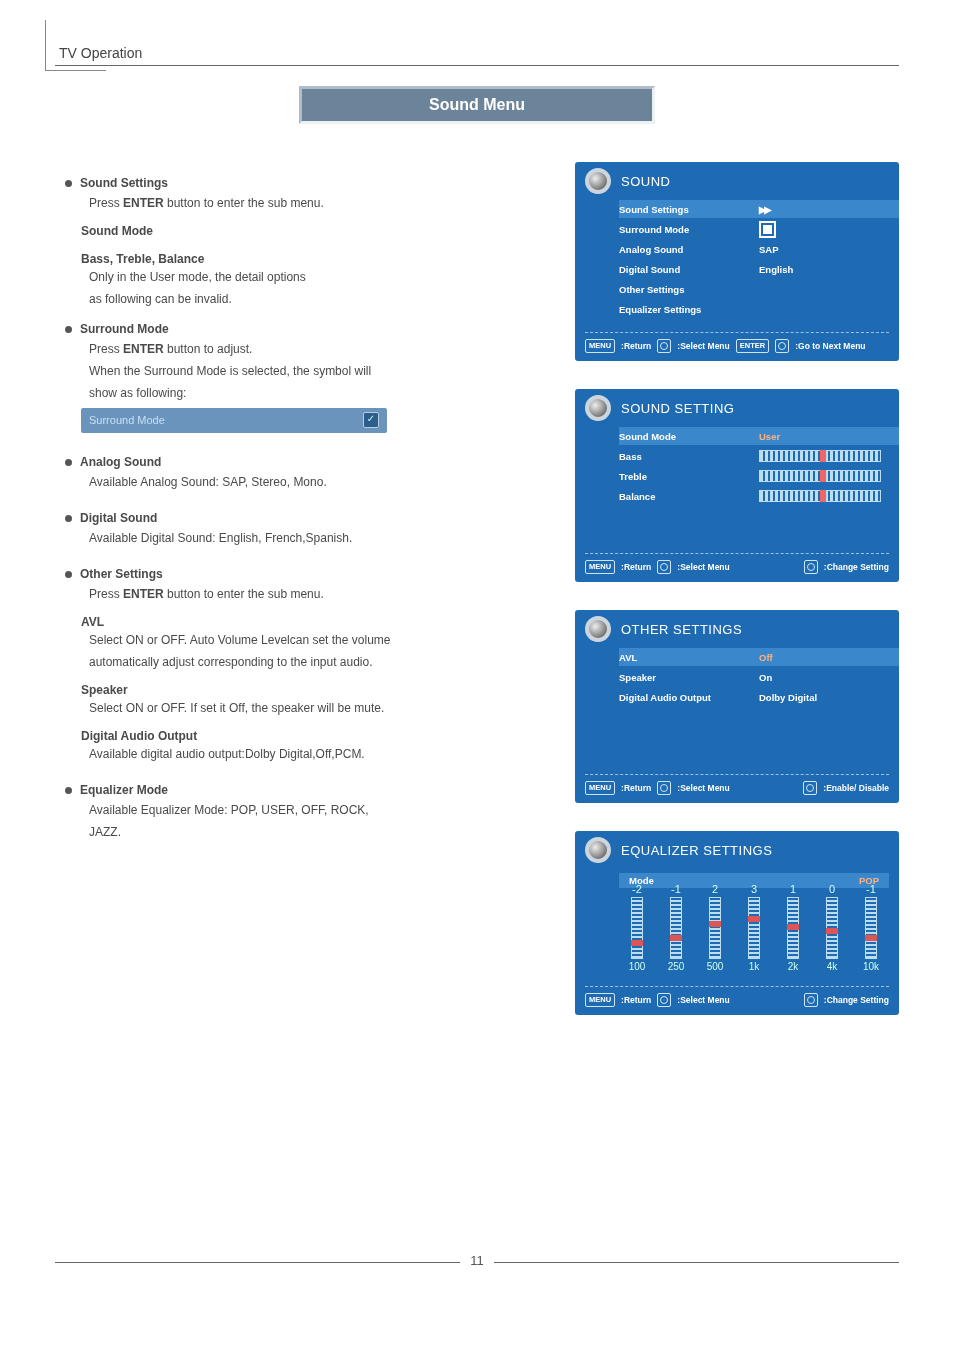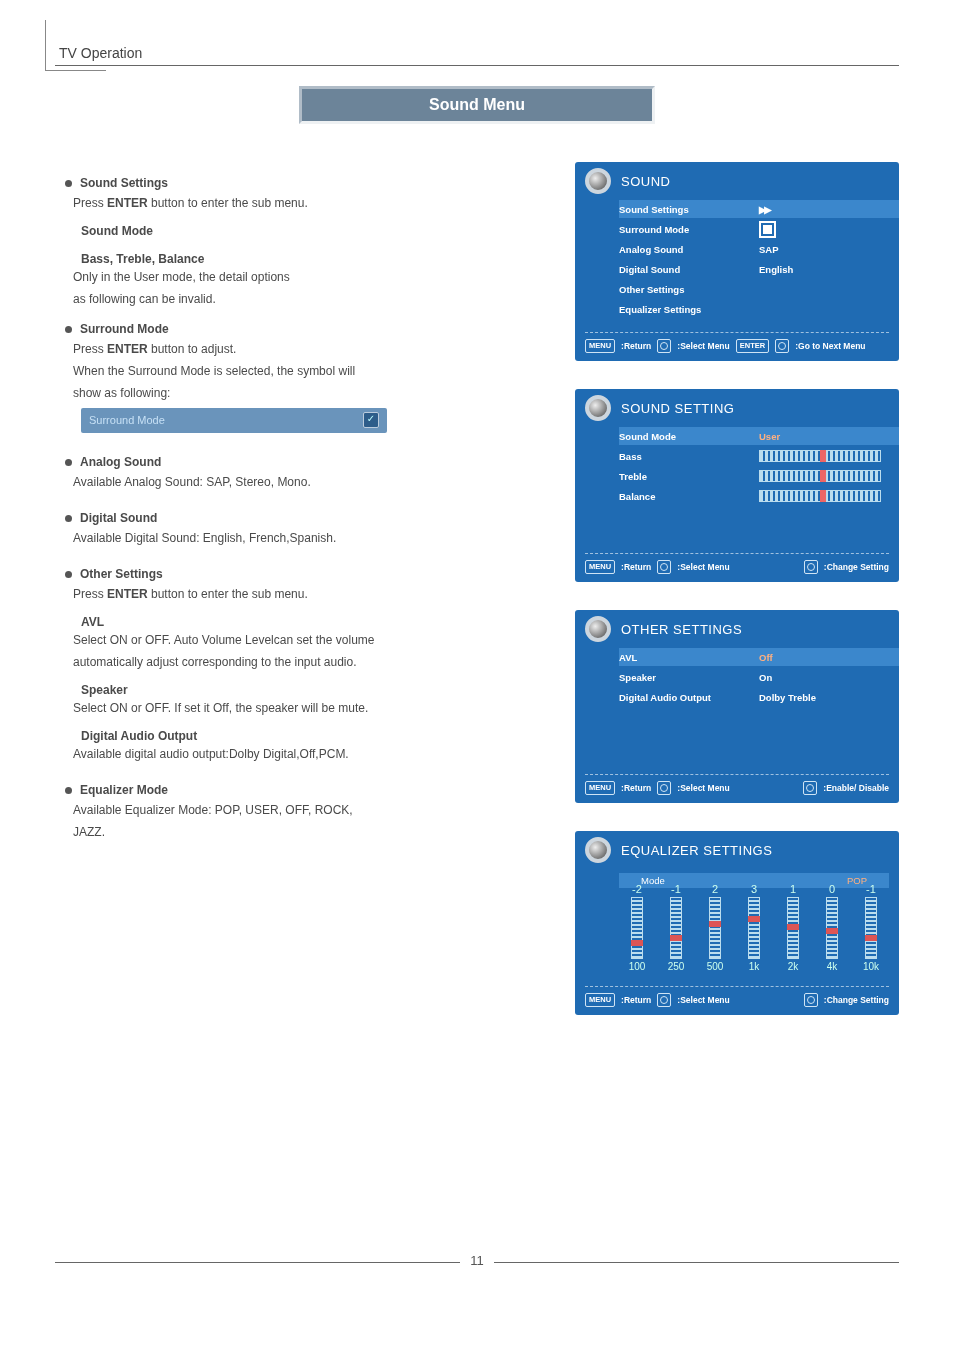--- a/index.html
+++ b/index.html
@@ -5,21 +5,21 @@
 body{margin:0;font-family:Arial,Helvetica,sans-serif;font-size:11px;color:#333;background:#fff}
 .page{width:954px;height:1350px;position:relative;box-sizing:border-box;padding:45px 55px}
 .crop-tl{position:absolute;left:45px;top:20px;width:60px;height:50px;border-left:1px solid #888;border-bottom:1px solid #888}
 .sect-title{font-size:14px;color:#444;margin-left:4px}
 .hr{border:0;border-top:1px solid #666;margin:4px 0 20px 0}
 .banner{width:350px;background:#6c8499;color:#fff;font-size:16px;font-weight:bold;text-align:center;padding:7px 0;border-top:3px solid #b0bcc7;border-left:3px solid #b0bcc7;border-right:3px solid #eef1f3;border-bottom:3px solid #eef1f3;margin:0 auto 38px auto}
 .cols{display:flex;gap:20px}
 .left{flex:1;color:#4a4a4a;font-size:12px;line-height:1.5}
 .left .bold{font-weight:bold}
 .left .item{margin:12px 0 2px 10px}
-.left .sub{margin-left:18px;margin-bottom:4px}
+.left .sub{margin-left:34px;margin-bottom:4px}
 .left .subhead{font-weight:bold;margin-left:26px;margin-top:10px}
 .bul{display:inline-block;width:7px;height:7px;background:#555;border-radius:50%;margin-right:8px;vertical-align:middle}
 .surround-bar{width:290px;background:#6a94bb;color:#c6e0f5;font-size:11px;padding:4px 8px;margin-left:26px;border-radius:2px;display:flex;justify-content:space-between;align-items:center;margin-top:6px}
 .chk{width:14px;height:14px;border:1px solid #bcd;background:#2d5d8a;color:#bff;font-size:10px;text-align:center;line-height:12px;border-radius:2px}
 .right{width:324px;display:flex;flex-direction:column;gap:28px}
 .panel{background:#1f6bb3;border-radius:3px;color:#fff;font-size:10px;overflow:hidden}
 .p-head{display:flex;align-items:center;gap:10px;padding:6px 10px;font-size:13px;font-weight:normal;letter-spacing:.5px}
 .orb{width:18px;height:18px;border-radius:50%;background:radial-gradient(circle at 35% 35%,#eee 0%,#888 60%,#444 100%);border:4px solid #cdd6de}
 .p-rows{padding:0 0 6px 44px}
 .p-row{display:flex;align-items:center;height:18px;margin-bottom:2px}
@@ -30,21 +30,21 @@
 .slider .knob{position:absolute;top:-1px;left:50%;width:6px;height:12px;background:#e66}
 .dashed{border-top:1px dashed #9fc1e0;margin:6px 10px 2px 10px}
 .hints{display:flex;gap:6px;align-items:center;padding:4px 10px 8px 10px;font-size:8.5px;font-weight:bold;color:#fff;flex-wrap:nowrap}
 .keybox{border:1px solid #cfe4f5;border-radius:2px;padding:0 3px;font-size:7.5px;line-height:12px}
 .keycirc{display:inline-block;width:12px;height:12px;border:1px solid #cfe4f5;border-radius:2px;position:relative}
 .keycirc::before{content:"";position:absolute;inset:2px;border:1px solid #cfe4f5;border-radius:50%}
 .sqicon{width:13px;height:13px;border:2px solid #fff;position:relative;display:inline-block}
 .sqicon::before{content:"";position:absolute;inset:2px;background:#fff}
 .dblarrow{font-weight:bold;letter-spacing:-2px}
 .eq-body{padding:4px 10px 8px 44px}
-.eq-moderow{display:flex;justify-content:space-between;align-items:center;background:#3b87cc;padding:2px 22px;font-size:9.5px;font-weight:normal;margin-bottom:4px}
+.eq-moderow{display:flex;justify-content:space-between;align-items:center;background:#3b87cc;padding:2px 10px;font-size:9.5px;font-weight:bold;margin-bottom:4px}
 .eq-bars{display:flex;justify-content:space-between;align-items:flex-end;height:80px;padding:0 4px}
 .eq-col{display:flex;flex-direction:column;align-items:center;width:28px}
 .eq-topnum{color:#cfe;font-size:11px;margin-bottom:2px}
 .eq-track{width:10px;height:60px;background:repeating-linear-gradient(0deg,#bde 0 2px,#1f6bb3 2px 4px);border:1px solid #bde;position:relative}
 .eq-knob{position:absolute;width:12px;height:6px;left:-1px;background:#d55}
 .eq-botnum{color:#cfe;font-size:10px;margin-top:2px}
 .footer-line{position:absolute;left:55px;right:55px;bottom:72px;border-top:1px solid #666;text-align:center}
 .page-num{display:inline-block;background:#fff;position:relative;top:-10px;padding:0 10px;font-size:13px;color:#555}
 </style>
 </head>
@@ -194,21 +194,21 @@
             <div class="p-row sel">
               <span class="lab">AVL</span>
               <span class="val" style="color:#ffb080">Off</span>
             </div>
             <div class="p-row">
               <span class="lab">Speaker</span>
               <span class="val" style="color:#fff">On</span>
             </div>
             <div class="p-row">
               <span class="lab">Digital Audio Output</span>
-              <span class="val" style="color:#fff">Dolby Treble</span>
+              <span class="val" style="color:#fff">Dolby Digital</span>
             </div>
           </div>
         <div class="dashed"></div>
         <div class="hints">
           <span class="keybox">MENU</span>
           <span>:Return</span>
           <span class="keycirc"></span>
           <span>:Select Menu</span>
           <span style="flex:1"></span>
           <span class="keycirc"></span>

